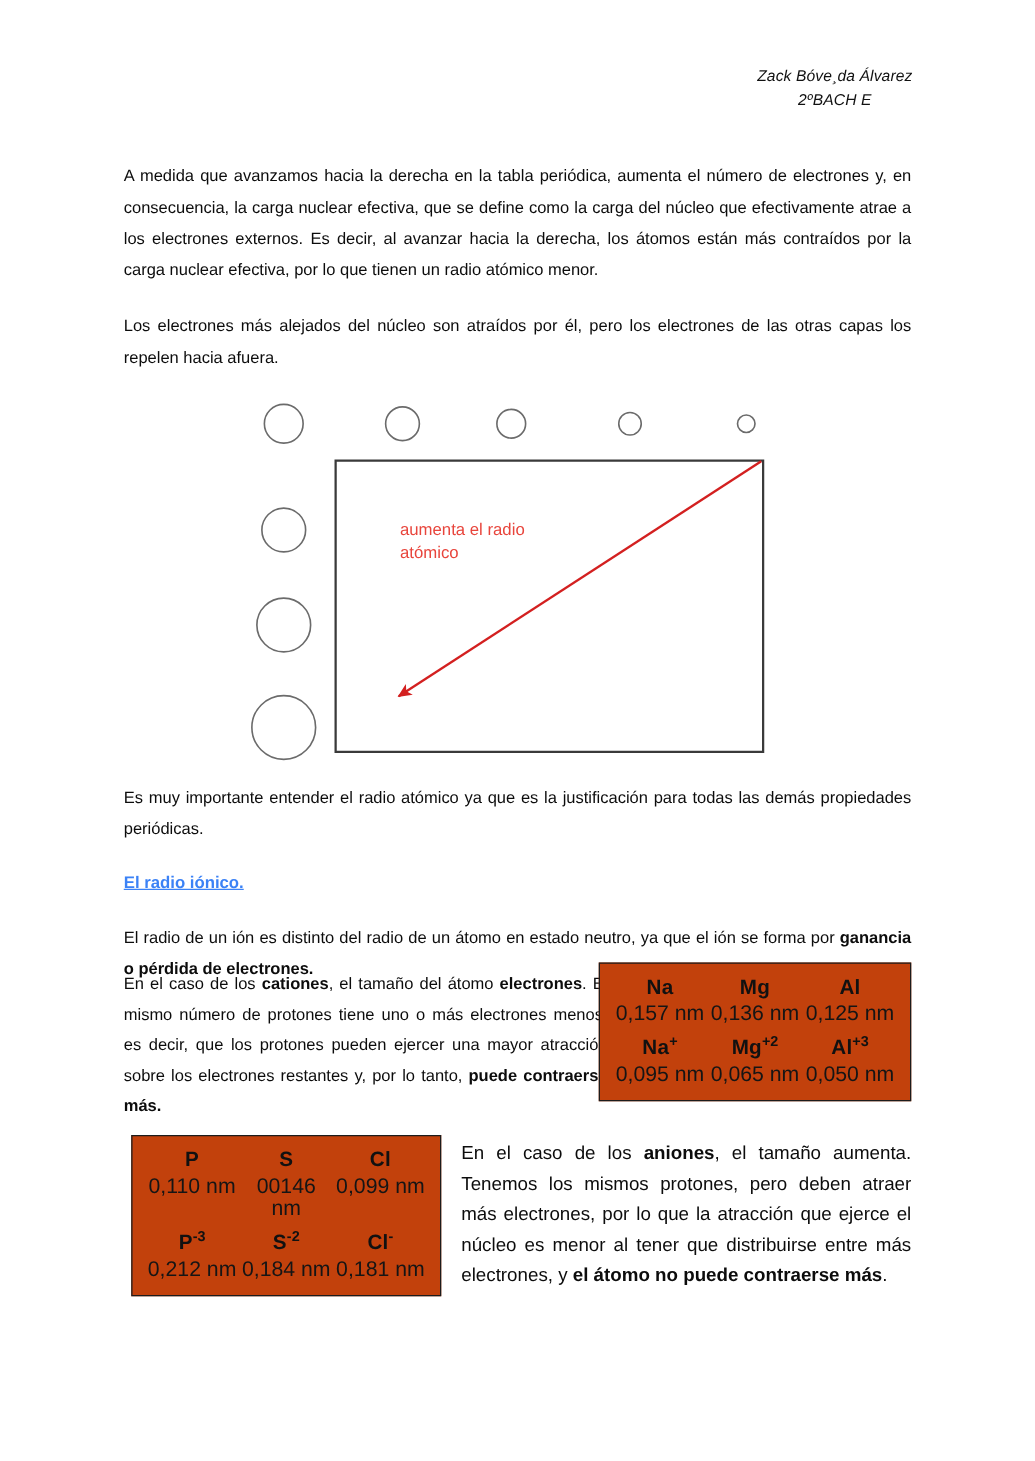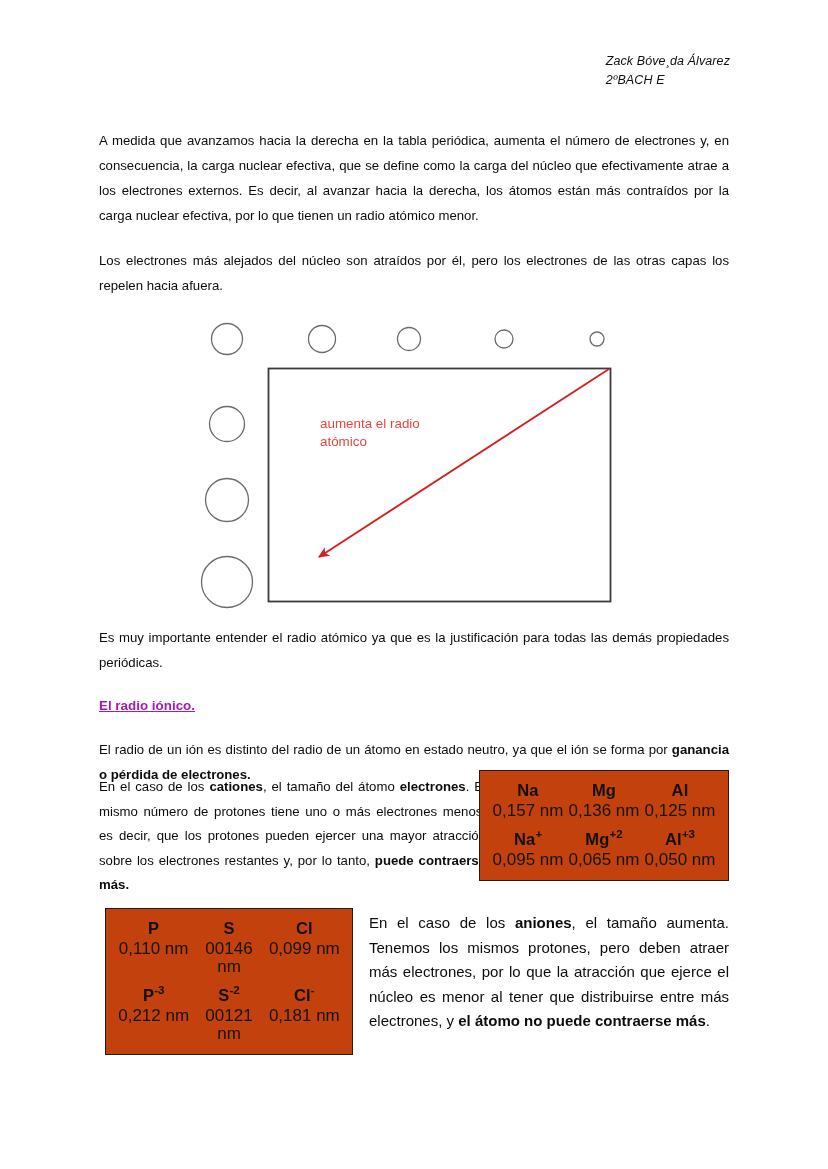--- a/index.html
+++ b/index.html
@@ -19,21 +19,21 @@
     margin: 0 auto;
     background: #ffffff;
     overflow: hidden;
   }
 
   
   .doc-header {
     position: absolute;
     top: 52px;
     right: 98px;
-    text-align: left;
+    text-align: center;
     font-style: italic;
     font-size: 12.5px;
     line-height: 19px;
     color: #111111;
     letter-spacing: 0.1px;
   }
 
   
   .content {
     position: absolute;
@@ -50,21 +50,21 @@
   }
   p.para:last-child { margin-bottom: 0; }
   .b { font-weight: bold; }
 
   h2.section-title {
     margin: 0 0 20px 0;
     font-size: 13.4px;
     line-height: 22px;
     font-weight: bold;
     text-decoration: underline;
-    color: #a21caf;
+    color: #3b82f6;
   }
 
   
   .diagram {
     position: absolute;
     left: 196px;
     top: 318px;
     width: 432px;
     height: 300px;
   }
@@ -230,21 +230,21 @@
 
         <div class="ion-val">0,110 nm</div>
         <div class="ion-val">00146 nm</div>
         <div class="ion-val">0,099 nm</div>
 
         <div class="ion-sym"><span>P</span><sup>-3</sup></div>
         <div class="ion-sym"><span>S</span><sup>-2</sup></div>
         <div class="ion-sym"><span>Cl</span><sup>-</sup></div>
 
         <div class="ion-val spaced">0,212 nm</div>
-        <div class="ion-val spaced">00121 nm</div>
+        <div class="ion-val spaced">0,184 nm</div>
         <div class="ion-val spaced">0,181 nm</div>
       </div>
     </div>
 
     <div class="anions-text"><span>En el caso de los </span><span class="b">aniones</span><span>, el tamaño aumenta. Tenemos los mismos protones, pero deben atraer más electrones, por lo que la atracción que ejerce el núcleo es menor al tener que distribuirse entre más electrones, y </span><span class="b">el átomo no puede contraerse más</span><span>.</span></div>
   </div>
 
 </div>
 
 </body></html>

